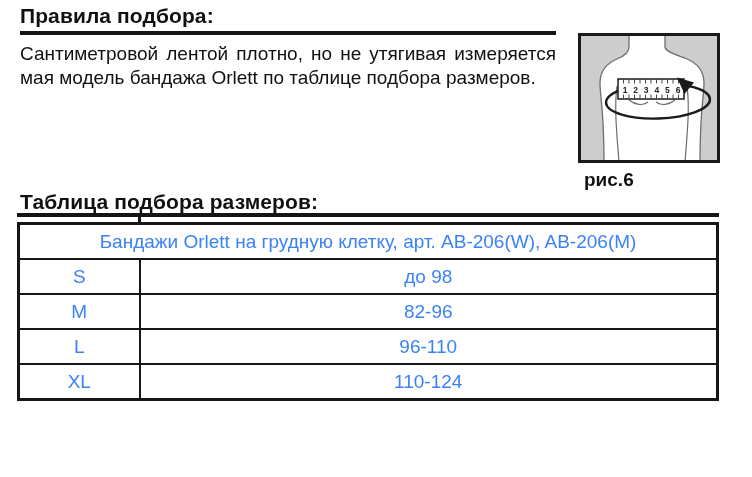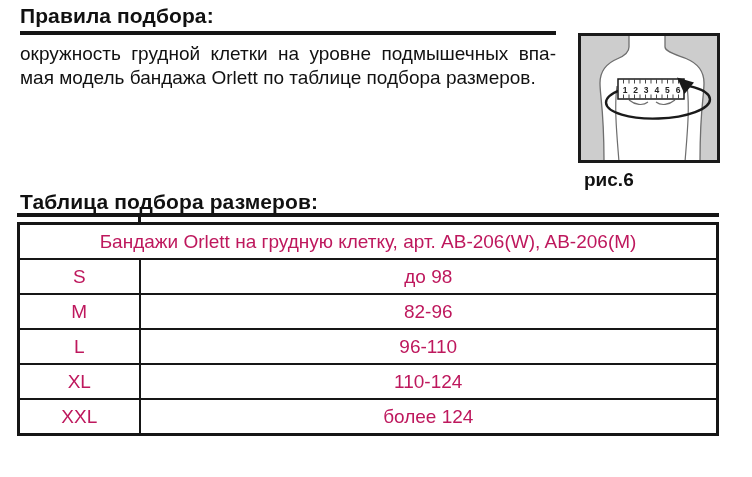--- a/index.html
+++ b/index.html
@@ -28,39 +28,39 @@
     box-sizing:border-box;border:3px solid #1a1a1a;background:#cdcdcd;
   }
   .figure-box svg{display:block;}
   .fig-caption{
     position:absolute;left:584px;top:169px;
     font-weight:bold;font-size:19px;white-space:nowrap;
   }
   table.size-table{
     position:absolute;left:17px;top:222px;width:702px;
     border-collapse:collapse;table-layout:fixed;
-    font-size:19px;color:#be185d;
+    font-size:19px;color:#3b82f6;
     border:3px solid #161616;
   }
   table.size-table td{
     border:2px solid #161616;height:33px;text-align:center;
     padding:0;overflow:hidden;white-space:nowrap;
   }
   td.product-cell{text-align:left;padding-left:9px;}
   col.size-col{width:121px;}
   .tape-num{font:bold 8.5px "Liberation Sans", sans-serif;fill:#222222;}
 </style>
 </head>
 <body>
 
 <div class="h-title" id="title-rules">Правила подбора:</div>
 <div class="rule" id="rule-1"></div>
 
 <div class="paragraph">
-  <div class="pline justify">окружность грудной клетки на уровне подмышечных впа-</div>
+  <div class="pline justify">Сантиметровой лентой плотно, но не утягивая измеряется</div>
   <div class="pline">мая модель бандажа Orlett по таблице подбора размеров.</div>
 </div>
 
 <div class="figure-box">
   <svg viewBox="0 0 136 124" width="136" height="124">
 
     <path fill="#ffffff" stroke="#6e6e6e" stroke-width="1.3" d="M48,-2 L48,11 C48,16 44,19.5 37,22.5 C26,27 19,35 19,47 C19,61 23,72 23,126 L119,126 C119,72 123,61 123,47 C123,35 116,27 105,22.5 C98,19.5 84,16 84,11 L84,-2 Z"></path>
 
     <path fill="none" stroke="#6e6e6e" stroke-width="1.2" d="M36,50 C33,72 36,100 38,126"></path>
     <path fill="none" stroke="#6e6e6e" stroke-width="1.2" d="M106,50 C109,72 106,100 104,126"></path>
@@ -107,18 +107,14 @@
     <td>82-96</td>
   </tr>
   <tr>
     <td>L</td>
     <td>96-110</td>
   </tr>
   <tr>
     <td>XL</td>
     <td>110-124</td>
   </tr>
-  <tr>
-    <td>XXL</td>
-    <td>более 124</td>
-  </tr>
 </tbody>
   </table>
 
 </body></html>

